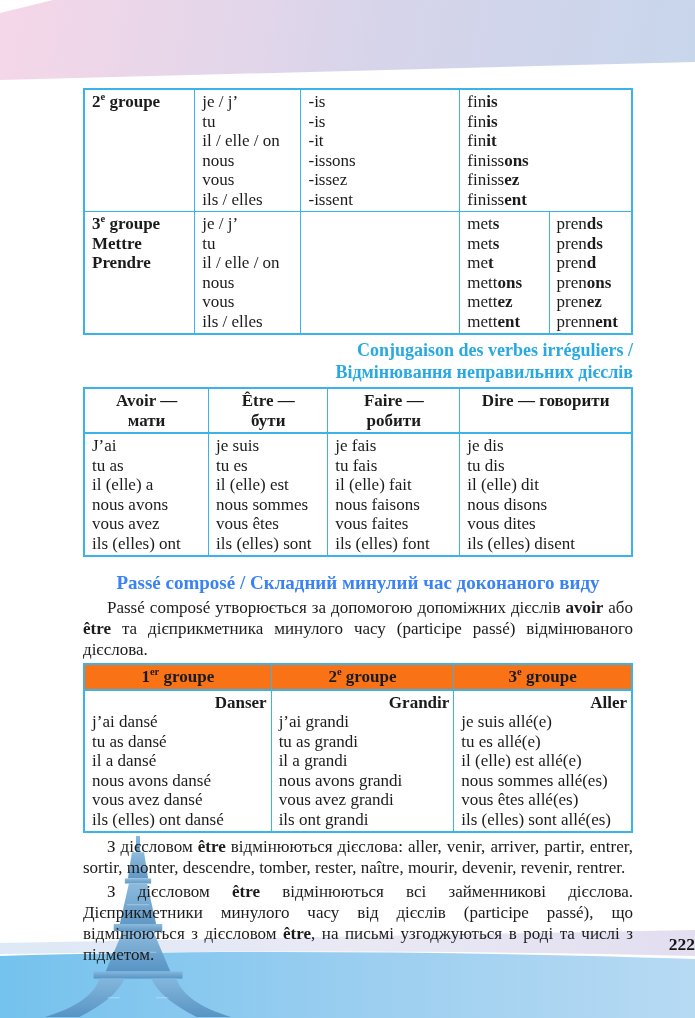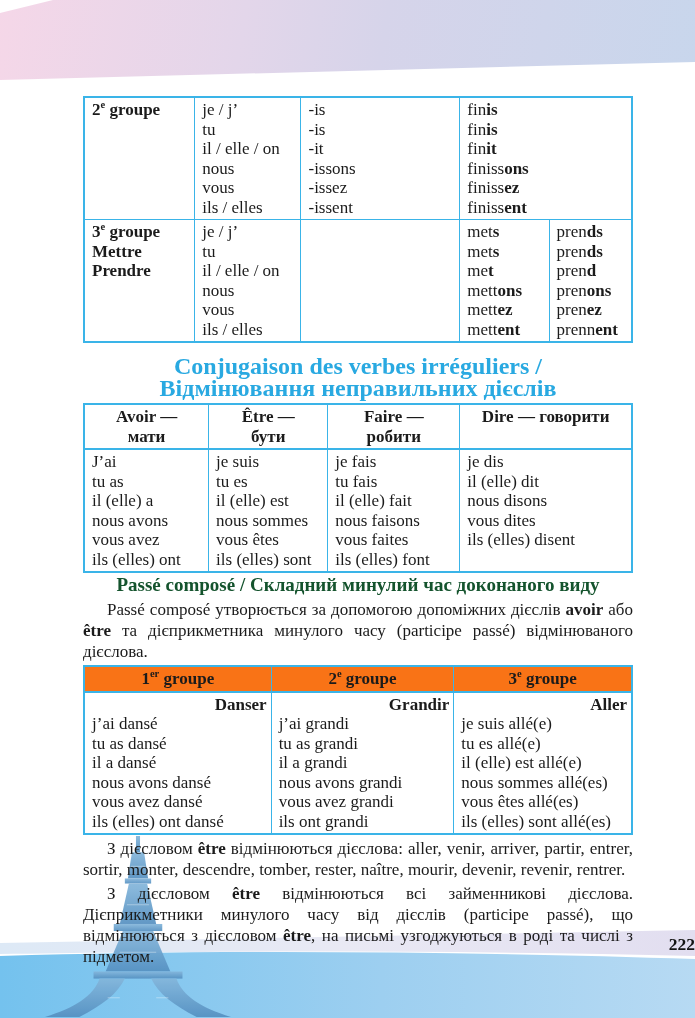--- a/index.html
+++ b/index.html
@@ -11,35 +11,35 @@
     background:linear-gradient(100deg,#f5d7e8 0%,#e3d6ea 35%,#d6d4ea 55%,#c8d6ec 100%);
     clip-path:polygon(0 13px,53px 0,100% 0,100% 62px,0 80px);}
 
   
   .footer-svg{position:absolute;left:0;top:925px;width:695px;height:93px;z-index:2;}
   .tower-svg{position:absolute;left:22px;top:836px;width:232px;height:182px;z-index:3;}
   .pagenum{position:absolute;left:0;top:934px;width:695px;text-align:right;z-index:4;
     font-weight:bold;font-size:17.5px;color:#141414;}
 
   
-  .content{position:absolute;left:83px;top:12px;width:550px;z-index:5;font-size:17px;}
+  .content{position:absolute;left:83px;top:4px;width:550px;z-index:5;font-size:17px;}
   .tbl{border:2px solid #3ab4e8;box-sizing:border-box;background:#fff;}
   .trow{display:flex;}
   .trow + .trow{border-top:1.5px solid #3ab4e8;}
   .cell{box-sizing:border-box;padding:2px 4px 2px 7px;line-height:19.5px;}
   .cell + .cell{border-left:1.5px solid #3ab4e8;}
   .cell > div{white-space:nowrap;}
 
   .t1{margin-top:84px;}
   .t1 .c1{width:110px;} .t1 .c2{width:107px;} .t1 .c3{width:160px;}
   .t1 .c4{width:90px;}  .t1 .c5{width:83px;}  .t1 .c45{width:173px;}
 
-  .h1{margin-top:12px;text-align:center;color:#29a9e1;font-weight:bold;
-      font-size:24px;line-height:22px;}
-  .h2{margin-top:1px;margin-bottom:2px;text-align:center;color:#14532d;
+  .h1{margin-top:4px;text-align:right;color:#29a9e1;font-weight:bold;
+      font-size:18px;line-height:22px;}
+  .h2{margin-top:15px;margin-bottom:2px;text-align:center;color:#3b82f6;
       font-weight:bold;font-size:19px;line-height:22px;}
 
   .t2{margin-top:4px;}
   .t2 .c1{width:124px;} .t2 .c2{width:120px;} .t2 .c3{width:133px;} .t2 .c4{width:173px;}
   .hrow{border-bottom:1.5px solid #3ab4e8;}
   .hcell{text-align:center;font-weight:bold;padding:2px 15px;}
 
   .t3{margin-top:3px;}
   .t3 .c1{width:187px;} .t3 .c2{width:184px;} .t3 .c3{width:179px;}
   .t3 .hrow{background:#f97316;}
@@ -200,20 +200,21 @@
         <div class="cell c3">
             <div>je fais</div>
             <div>tu fais</div>
             <div>il (elle) fait</div>
             <div>nous faisons</div>
             <div>vous faites</div>
             <div>ils (elles) font</div>
           </div>
         <div class="cell c4">
             <div>je dis</div>
+            <div>tu dis</div>
             <div>il (elle) dit</div>
             <div>nous disons</div>
             <div>vous dites</div>
             <div>ils (elles) disent</div>
           </div>
       </div>
     </div>
 
     <div class="h2">Passé composé / Складний минулий час доконаного виду</div>
 

